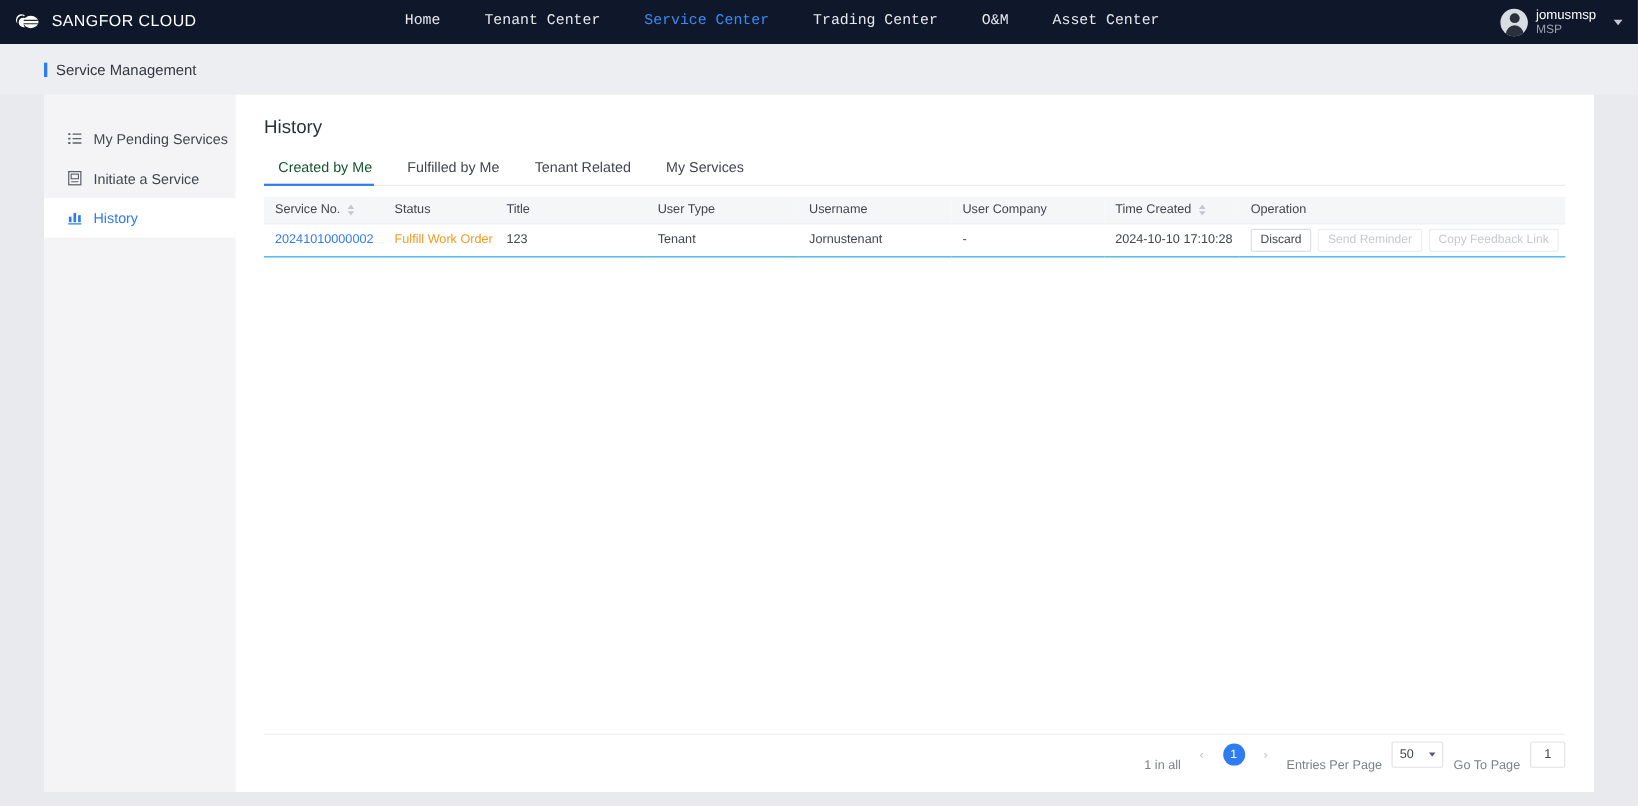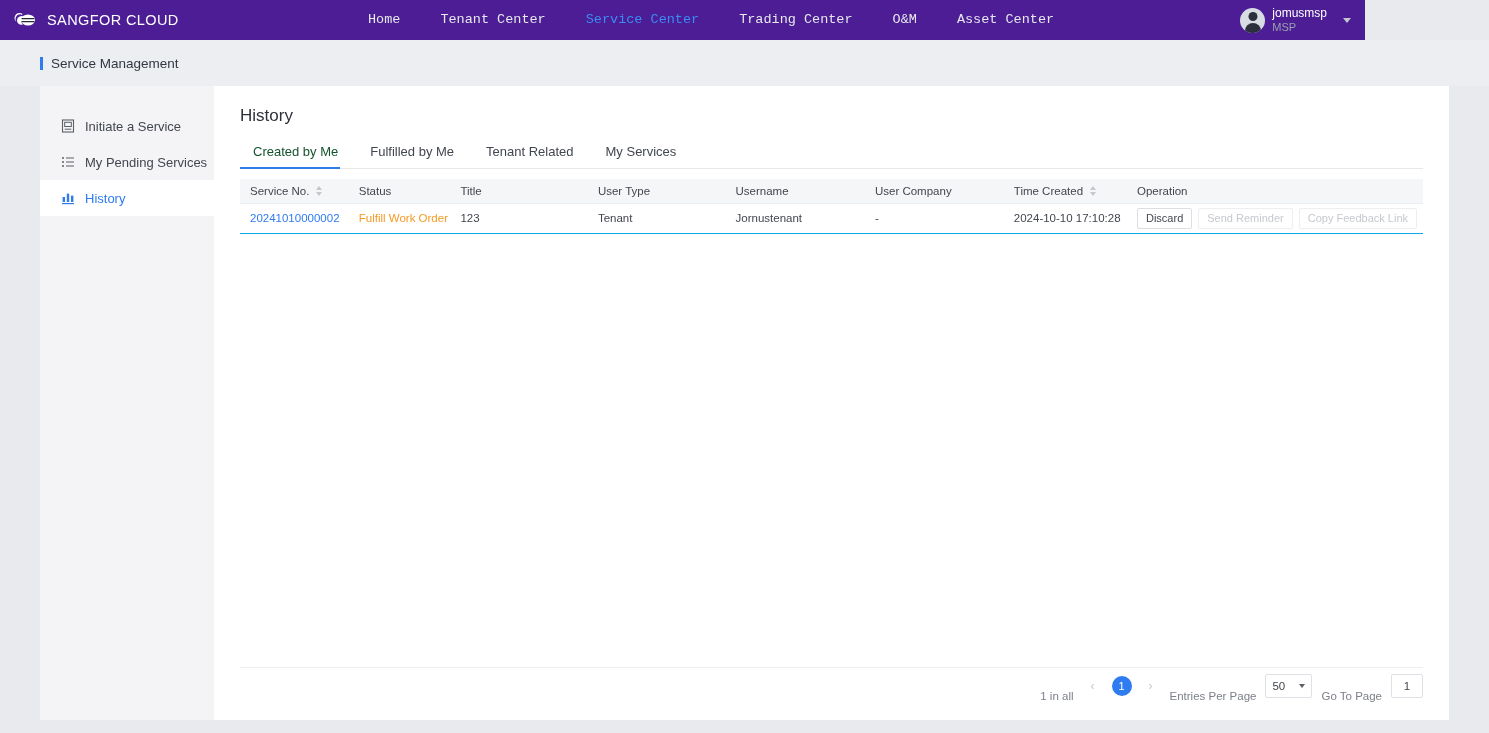--- a/index.html
+++ b/index.html
@@ -7,22 +7,22 @@
     margin: 0; padding: 0;
     width: 1489px; height: 733px;
     background: #e9eaee;
     font-family: "Liberation Sans", sans-serif;
     -webkit-font-smoothing: antialiased;
   }
 
   
   .topbar {
     position: absolute; top: 0; left: 0;
-    width: 1365px; height: 40px;
-    background: #4c1d95;
+    width: 1489px; height: 40px;
+    background: #0f172a;
     display: flex; align-items: center;
   }
   .brand {
     display: flex; align-items: center;
     margin-left: 12px; gap: 9px;
   }
   .brand-logo { width: 26px; height: 20px; display: block; }
   .brand-text {
     color: #ffffff; font-size: 14.5px; letter-spacing: .4px;
   }
@@ -281,32 +281,32 @@
 <div class="crumbbar">
   <span class="crumb-accent"></span>
   <span class="crumb-text">Service Management</span>
 </div>
 
 <div class="workspace">
 
   <div class="sidebar">
     <div class="side-item">
       <svg class="side-ico" viewBox="0 0 14 14">
+        <path d="M1 3h2M1 7h2M1 11h2" stroke="#5a5f68" stroke-width="1.6"></path>
+        <path d="M5 3h8M5 7h8M5 11h8" stroke="#5a5f68" stroke-width="1.2"></path>
+      </svg>
+      <span>My Pending Services</span>
+    </div>
+    <div class="side-item">
+      <svg class="side-ico" viewBox="0 0 14 14">
         <rect x="1.5" y="1" width="11" height="12" fill="none" stroke="#5a5f68" stroke-width="1.1"></rect>
         <rect x="3.7" y="3.3" width="6.6" height="4.2" fill="none" stroke="#5a5f68" stroke-width="1"></rect>
         <path d="M3.7 10.2h6.6" stroke="#5a5f68" stroke-width="1"></path>
       </svg>
       <span>Initiate a Service</span>
-    </div>
-    <div class="side-item">
-      <svg class="side-ico" viewBox="0 0 14 14">
-        <path d="M1 3h2M1 7h2M1 11h2" stroke="#5a5f68" stroke-width="1.6"></path>
-        <path d="M5 3h8M5 7h8M5 11h8" stroke="#5a5f68" stroke-width="1.2"></path>
-      </svg>
-      <span>My Pending Services</span>
     </div>
     <div class="side-item active">
       <svg class="side-ico" viewBox="0 0 14 14">
         <rect x="1.6" y="6" width="2.4" height="5" fill="#2f7bf0"></rect>
         <rect x="5.8" y="2.6" width="2.4" height="8.4" fill="#2f7bf0"></rect>
         <rect x="10" y="4.6" width="2.4" height="6.4" fill="#2f7bf0"></rect>
         <path d="M1 12.6h12" stroke="#2f7bf0" stroke-width="1.2"></path>
       </svg>
       <span>History</span>
     </div>

